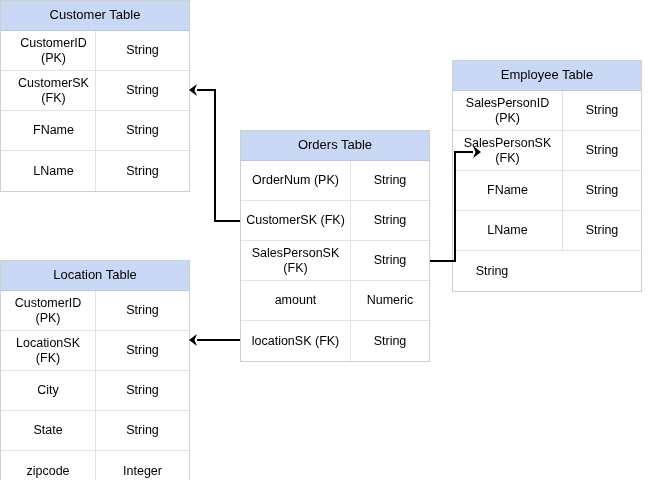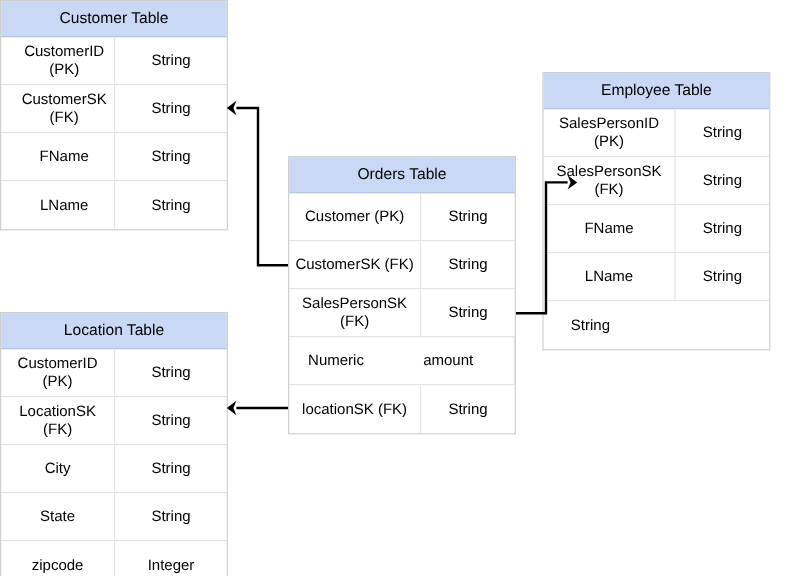--- a/index.html
+++ b/index.html
@@ -153,35 +153,35 @@
     </div>
     <div class="er-row last">
       <div class="er-cell name">zipcode</div>
       <div class="er-cell type">Integer</div>
     </div>
   </div>
 
   <div class="er-table" id="table-orders">
     <div class="er-table-title">Orders Table</div>
     <div class="er-row">
-      <div class="er-cell name">Customer (PK)</div>
+      <div class="er-cell name">OrderNum (PK)</div>
       <div class="er-cell type">String</div>
     </div>
     <div class="er-row">
       <div class="er-cell name">CustomerSK (FK)</div>
       <div class="er-cell type">String</div>
     </div>
     <div class="er-row">
       <div class="er-cell name">SalesPersonSK
 (FK)</div>
       <div class="er-cell type">String</div>
     </div>
     <div class="er-row">
+      <div class="er-cell name">amount</div>
       <div class="er-cell type">Numeric</div>
-      <div class="er-cell name">amount</div>
     </div>
     <div class="er-row last">
       <div class="er-cell name">locationSK (FK)</div>
       <div class="er-cell type">String</div>
     </div>
   </div>
 
   <div class="er-table" id="table-employee">
     <div class="er-table-title">Employee Table</div>
     <div class="er-row">

